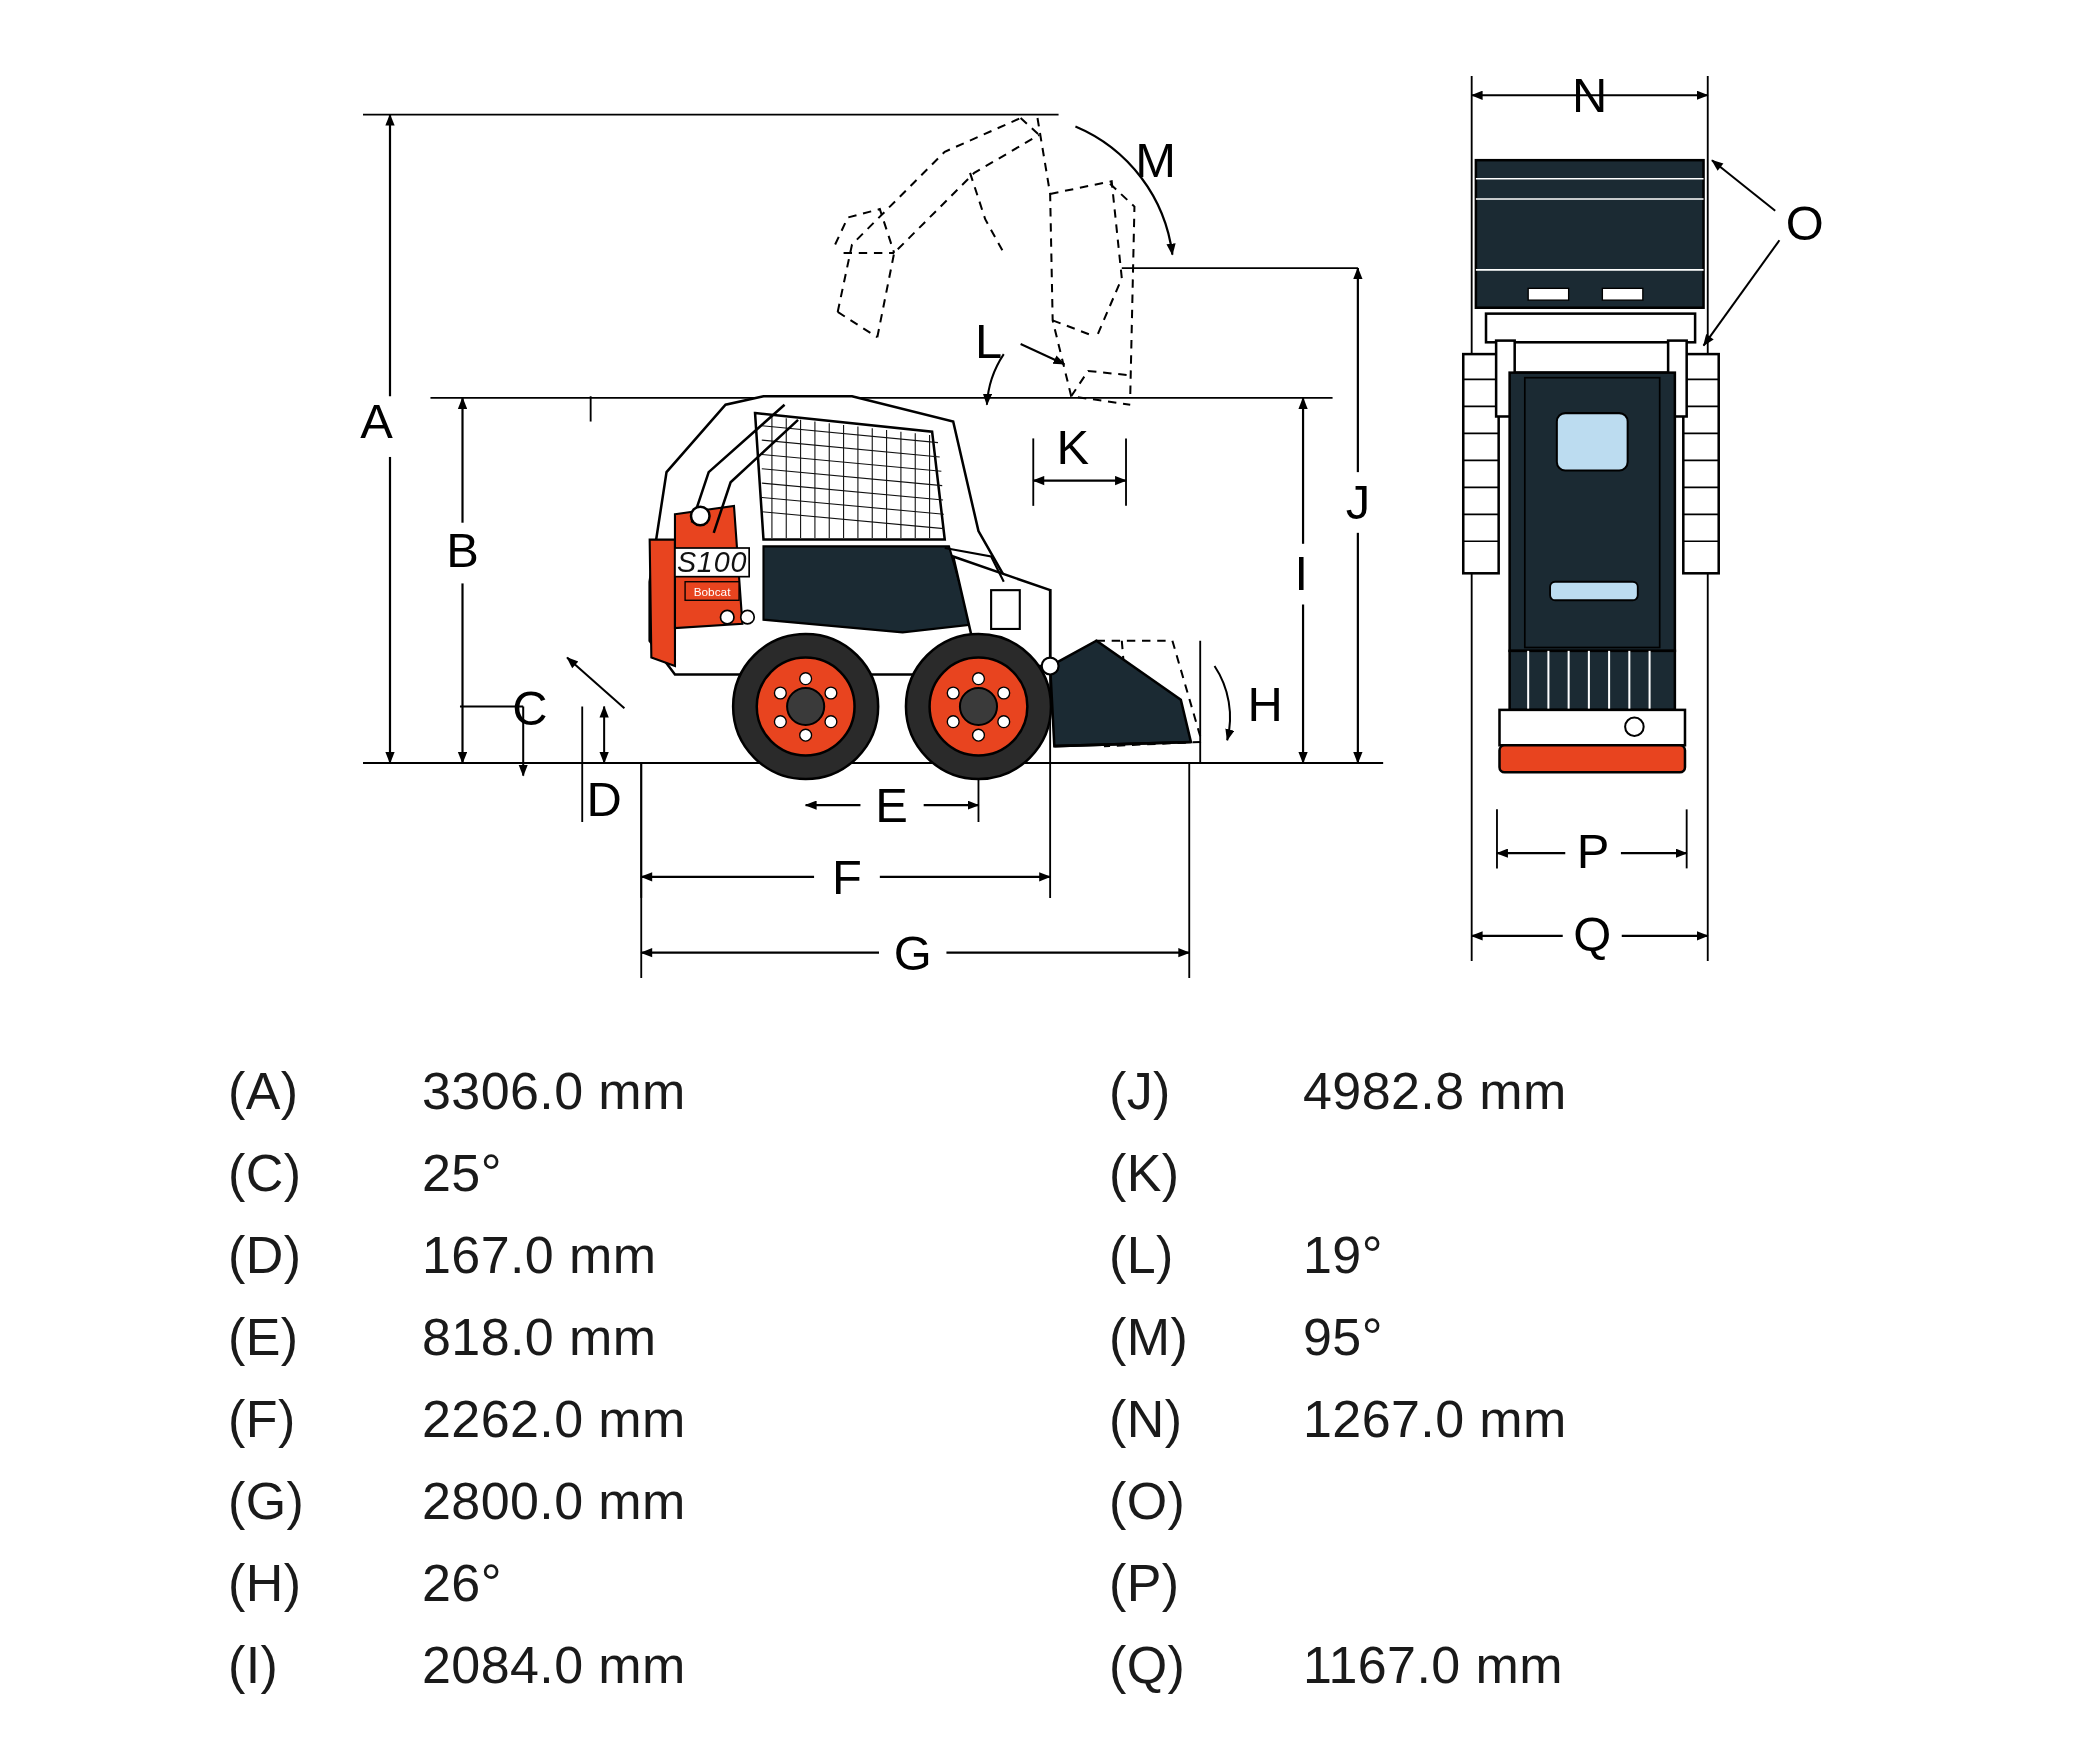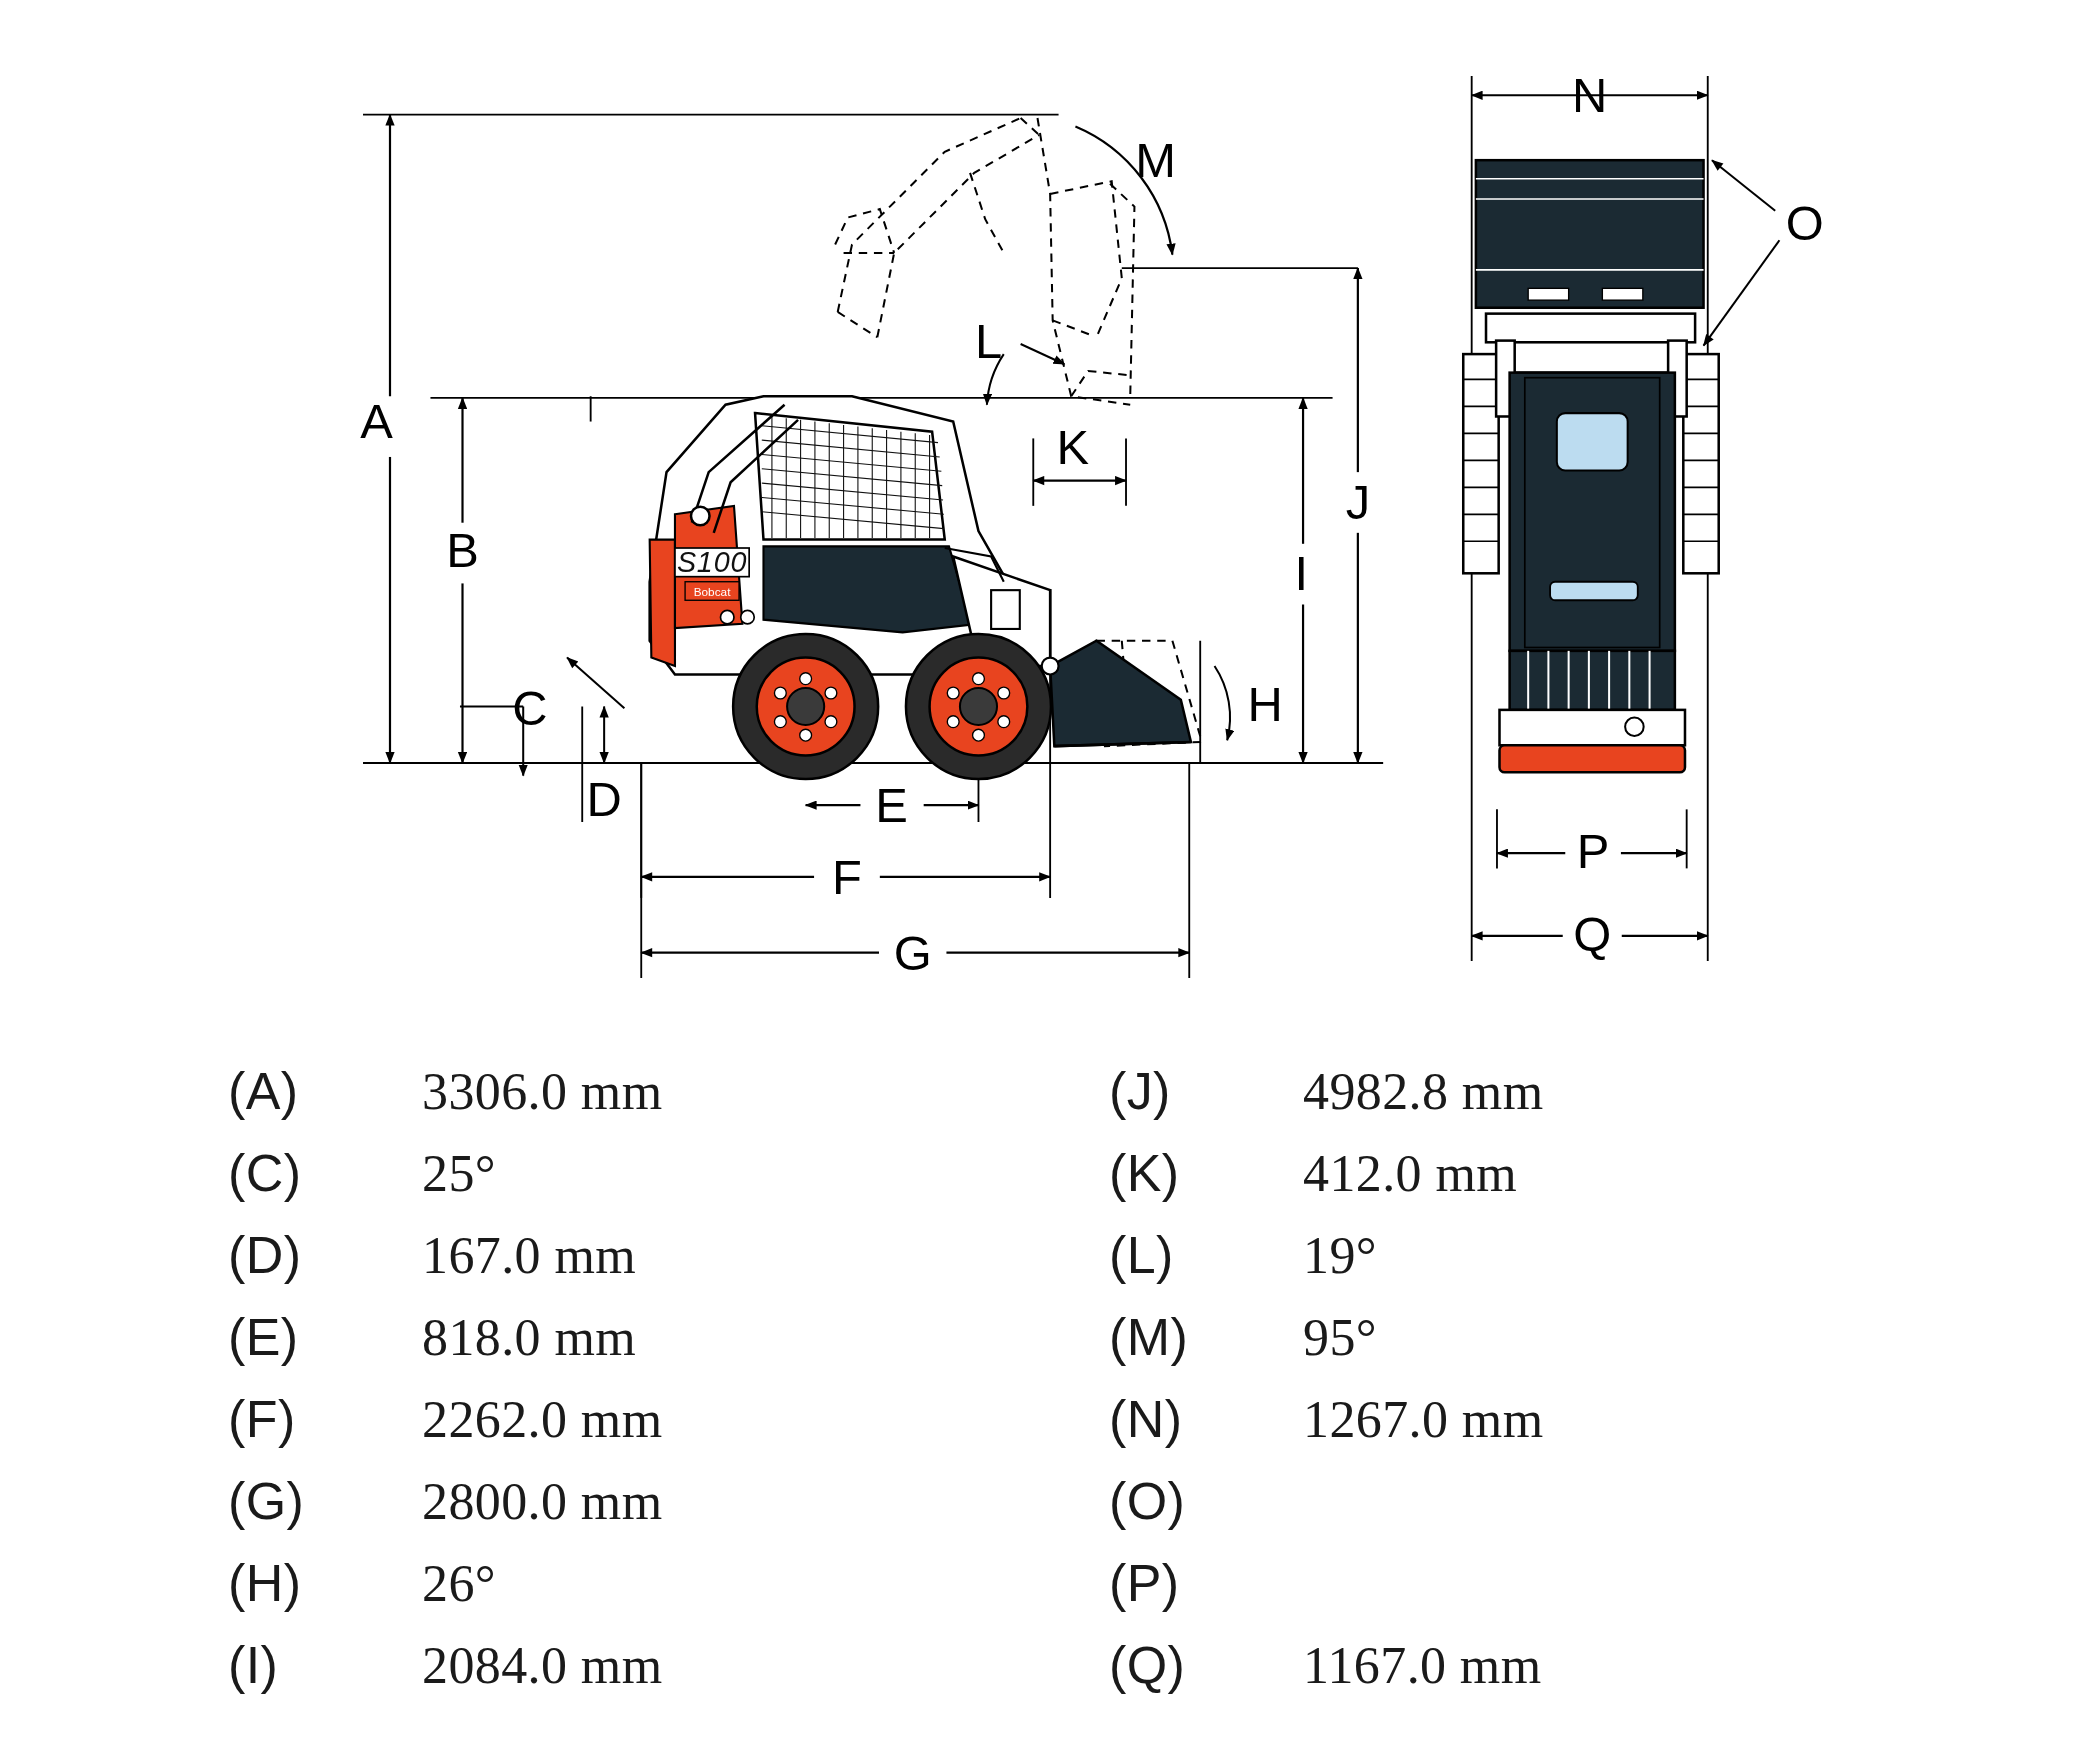--- a/index.html
+++ b/index.html
@@ -50,21 +50,20 @@
   .spec-key {
     width: 194px;
     font-size: 52px;
     color: #1a1a1a;
     letter-spacing: 0.4px;
   }
   .spec-val {
     font-size: 52px;
     color: #1a1a1a;
     letter-spacing: 0.4px;
-    font-family: Liberation Serif, serif;
   }
   .dim-label {
     font-size: 58px;
     fill: #000;
     font-family: "Liberation Sans", sans-serif;
   }
   .brand-label {
     font-size: 34px;
     fill: #111;
     font-family: "Liberation Sans", sans-serif;
@@ -413,21 +412,20 @@
       </div>
     </div>
 
     <div class="spec-col right">
       <div class="spec-row">
         <span class="spec-key">(J)</span>
         <span class="spec-val">4982.8 mm</span>
       </div>
       <div class="spec-row">
         <span class="spec-key">(K)</span>
-        <span class="spec-val">412.0 mm</span>
       </div>
       <div class="spec-row">
         <span class="spec-key">(L)</span>
         <span class="spec-val">19°</span>
       </div>
       <div class="spec-row">
         <span class="spec-key">(M)</span>
         <span class="spec-val">95°</span>
       </div>
       <div class="spec-row">

